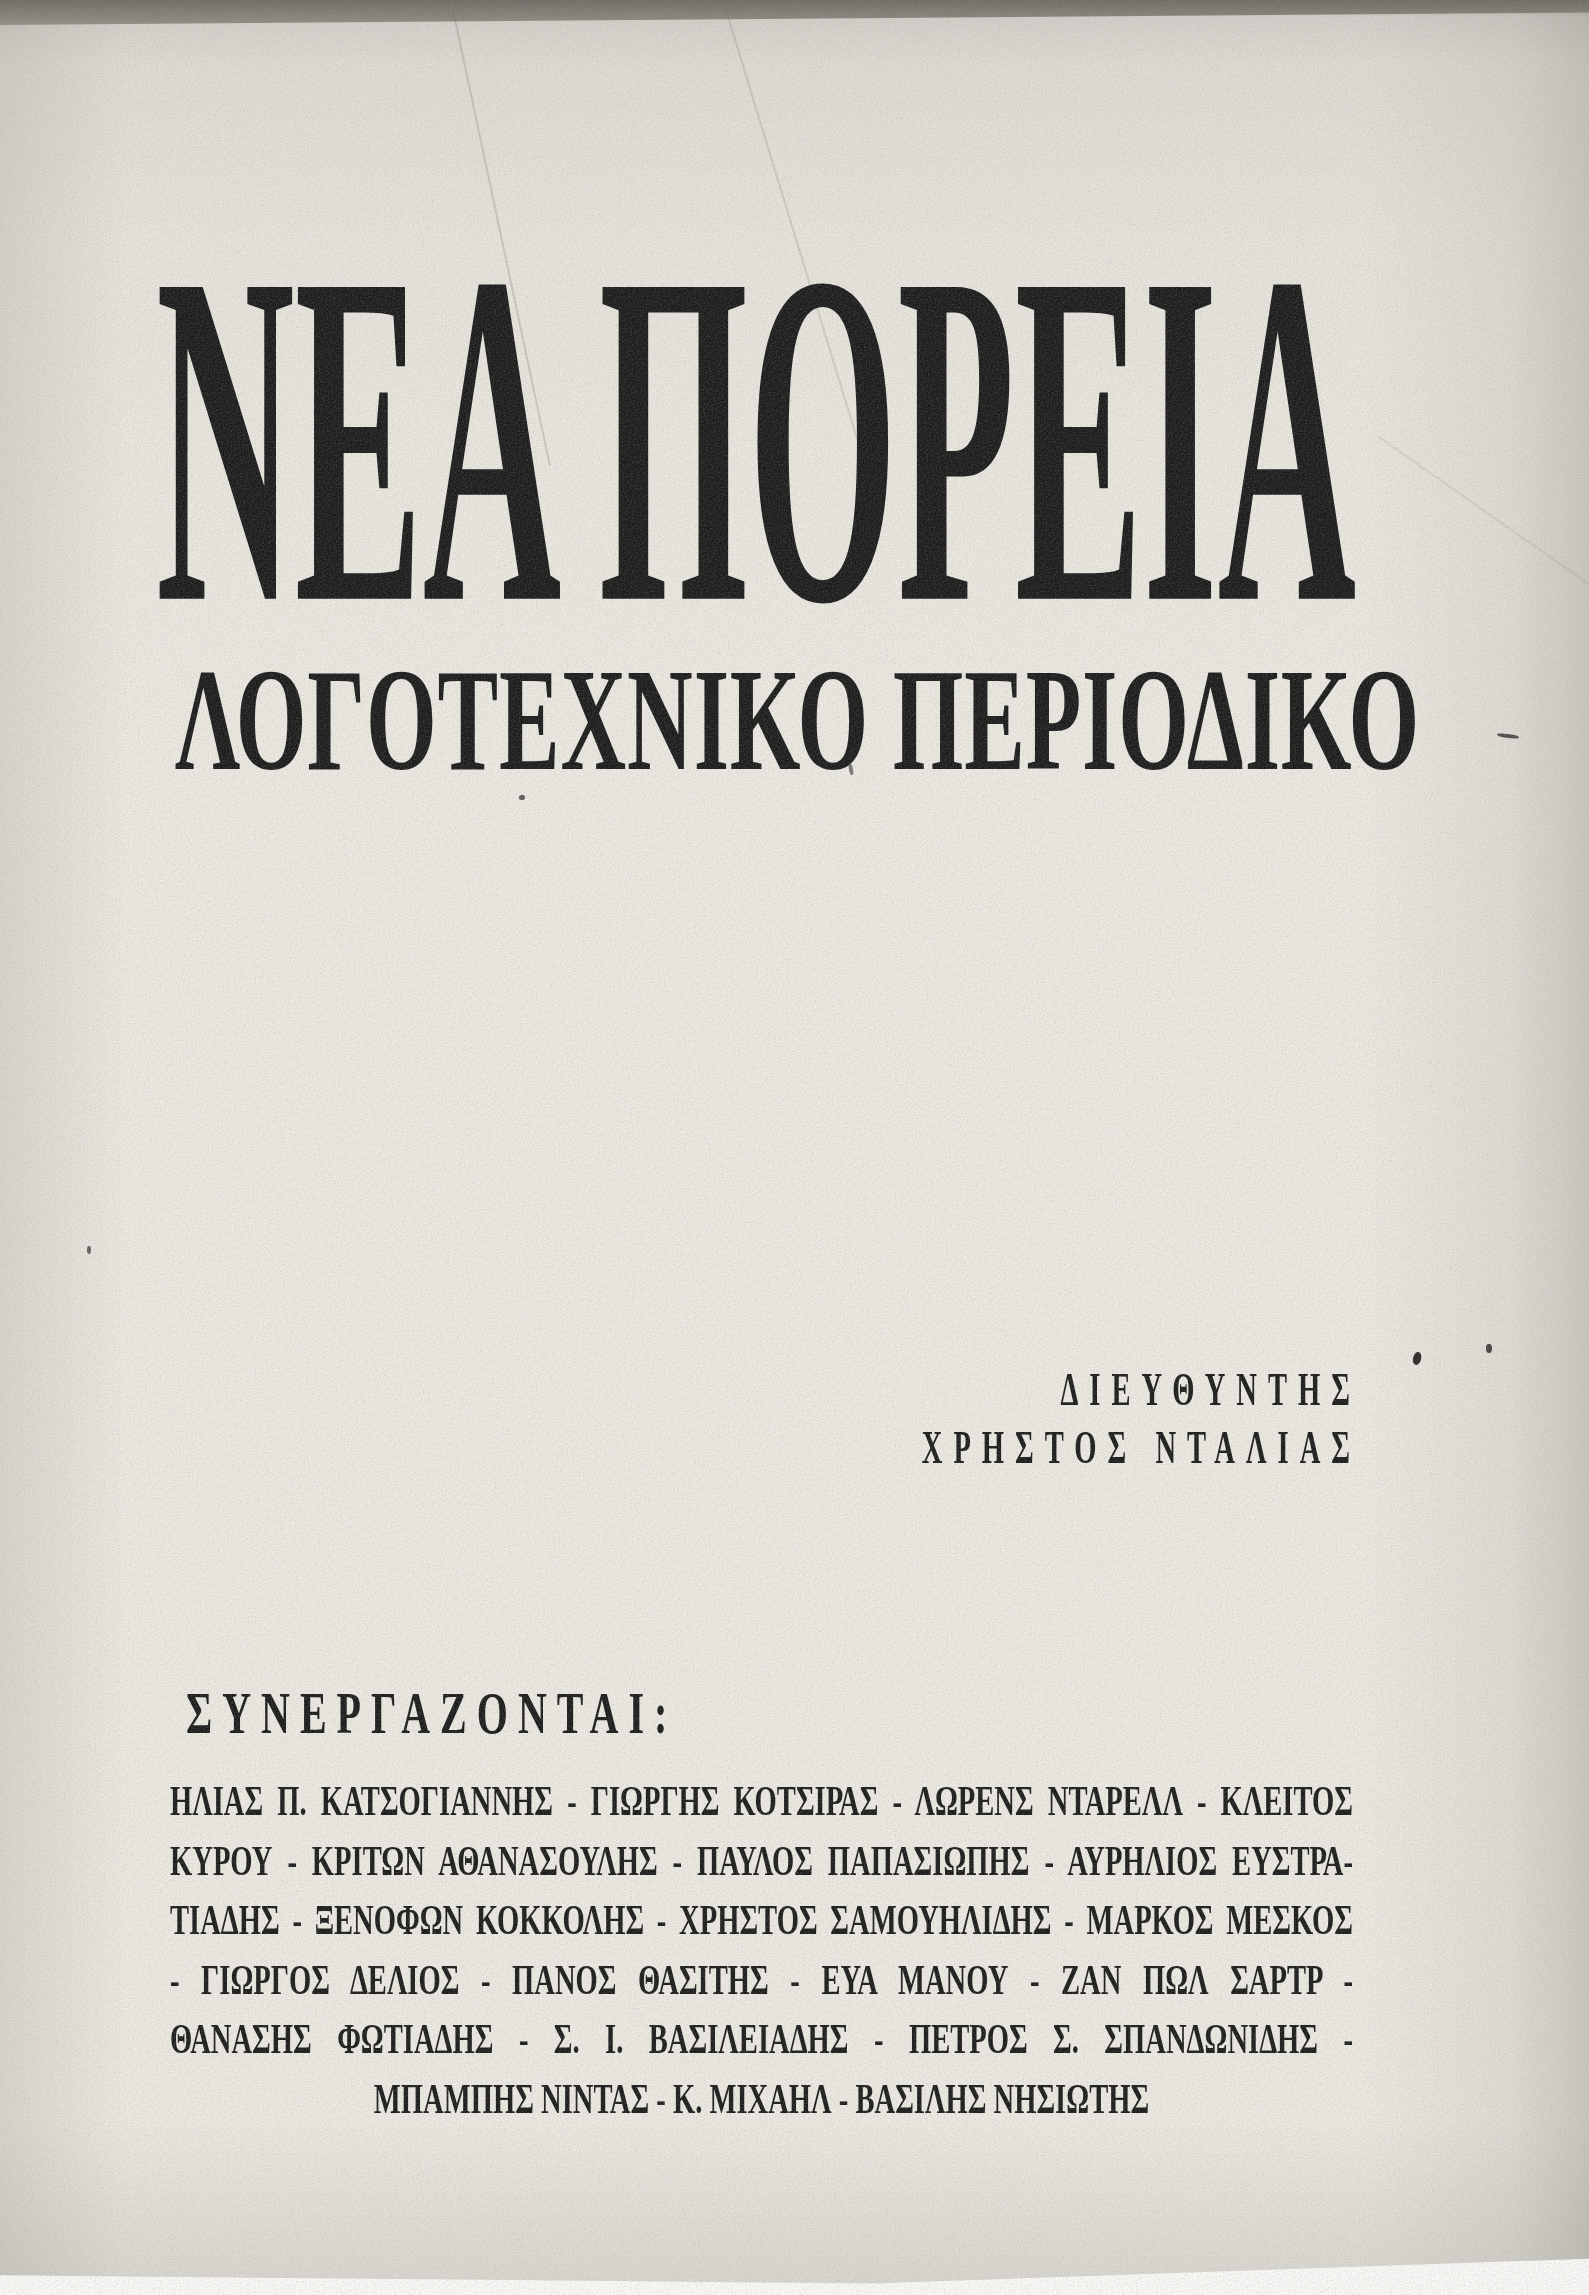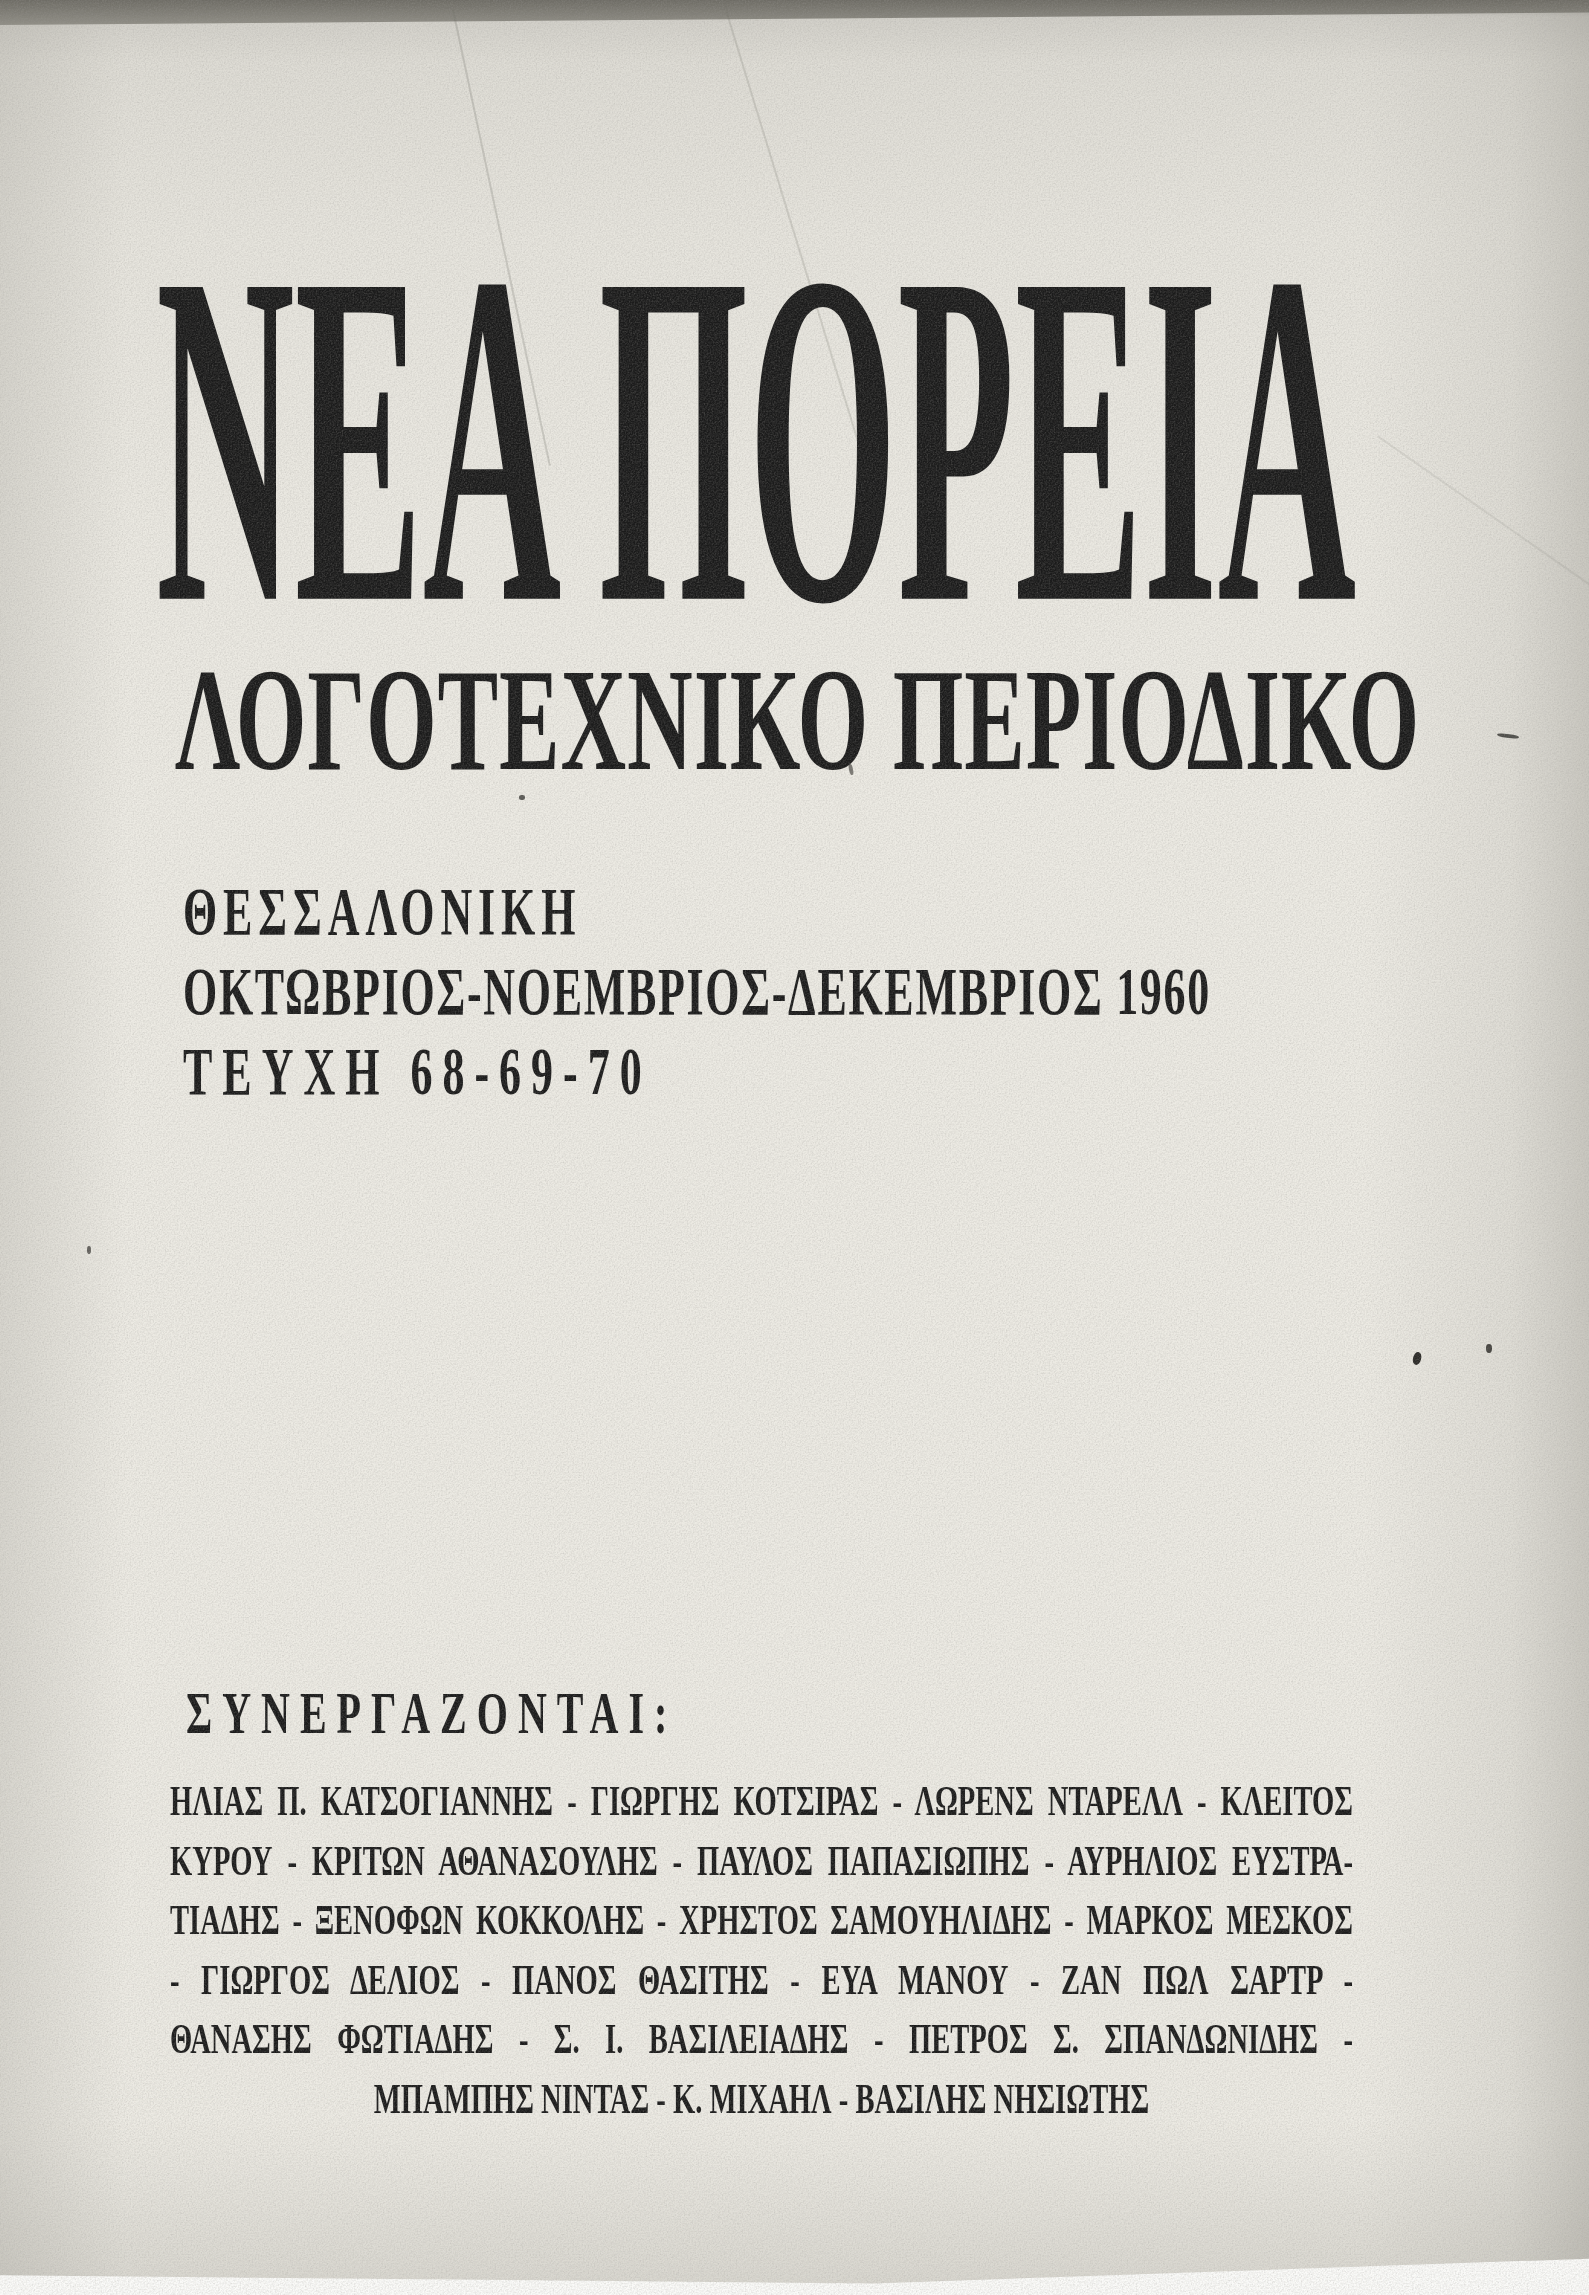--- a/index.html
+++ b/index.html
@@ -73,26 +73,25 @@
   <div class="top-edge"></div>
   <div class="bottom-edge"></div>
   <div class="crease crease-1"></div>
   <div class="crease crease-2"></div>
   <div class="crease crease-3"></div>
 
   <div class="txt title">ΝΕΑ ΠΟΡΕΙΑ</div>
 
   <div class="txt subtitle">ΛΟΓΟΤΕΧΝΙΚΟ ΠΕΡΙΟΔΙΚΟ</div>
 
-  <div class="info">
-    <div class="txt info-city">ΘΕΣΣΑΛΟΝΙΚΗ</div>
-    <div class="txt info-period">ΟΚΤΩΒΡΙΟΣ-ΝΟΕΜΒΡΙΟΣ-ΔΕΚΕΜΒΡΙΟΣ 1960</div>
-    <div class="txt info-issues">ΤΕΥΧΗ 68-69-70</div>
+
+  <div class="director">
+    <div class="txt director-label">ΔΙΕΥΘΥΝΤΗΣ</div>
+    <div class="txt director-name">ΧΡΗΣΤΟΣ ΝΤΑΛΙΑΣ</div>
   </div>
-
 
   <div class="txt contrib-heading">ΣΥΝΕΡΓΑΖΟΝΤΑΙ:</div>
 
   <div class="contributors">
     <div class="txt contrib-line">ΗΛΙΑΣ Π. ΚΑΤΣΟΓΙΑΝΝΗΣ - ΓΙΩΡΓΗΣ ΚΟΤΣΙΡΑΣ - ΛΩΡΕΝΣ ΝΤΑΡΕΛΛ - ΚΛΕΙΤΟΣ</div>
     <div class="txt contrib-line">ΚΥΡΟΥ - ΚΡΙΤΩΝ ΑΘΑΝΑΣΟΥΛΗΣ - ΠΑΥΛΟΣ ΠΑΠΑΣΙΩΠΗΣ - ΑΥΡΗΛΙΟΣ ΕΥΣΤΡΑ-</div>
     <div class="txt contrib-line">ΤΙΑΔΗΣ - ΞΕΝΟΦΩΝ ΚΟΚΚΟΛΗΣ - ΧΡΗΣΤΟΣ ΣΑΜΟΥΗΛΙΔΗΣ - ΜΑΡΚΟΣ ΜΕΣΚΟΣ</div>
     <div class="txt contrib-line">- ΓΙΩΡΓΟΣ ΔΕΛΙΟΣ - ΠΑΝΟΣ ΘΑΣΙΤΗΣ - ΕΥΑ ΜΑΝΟΥ - ΖΑΝ ΠΩΛ ΣΑΡΤΡ -</div>
     <div class="txt contrib-line">ΘΑΝΑΣΗΣ ΦΩΤΙΑΔΗΣ - Σ. Ι. ΒΑΣΙΛΕΙΑΔΗΣ - ΠΕΤΡΟΣ Σ. ΣΠΑΝΔΩΝΙΔΗΣ -</div>
     <div class="txt contrib-line">ΜΠΑΜΠΗΣ ΝΙΝΤΑΣ - Κ. ΜΙΧΑΗΛ - ΒΑΣΙΛΗΣ ΝΗΣΙΩΤΗΣ</div>

